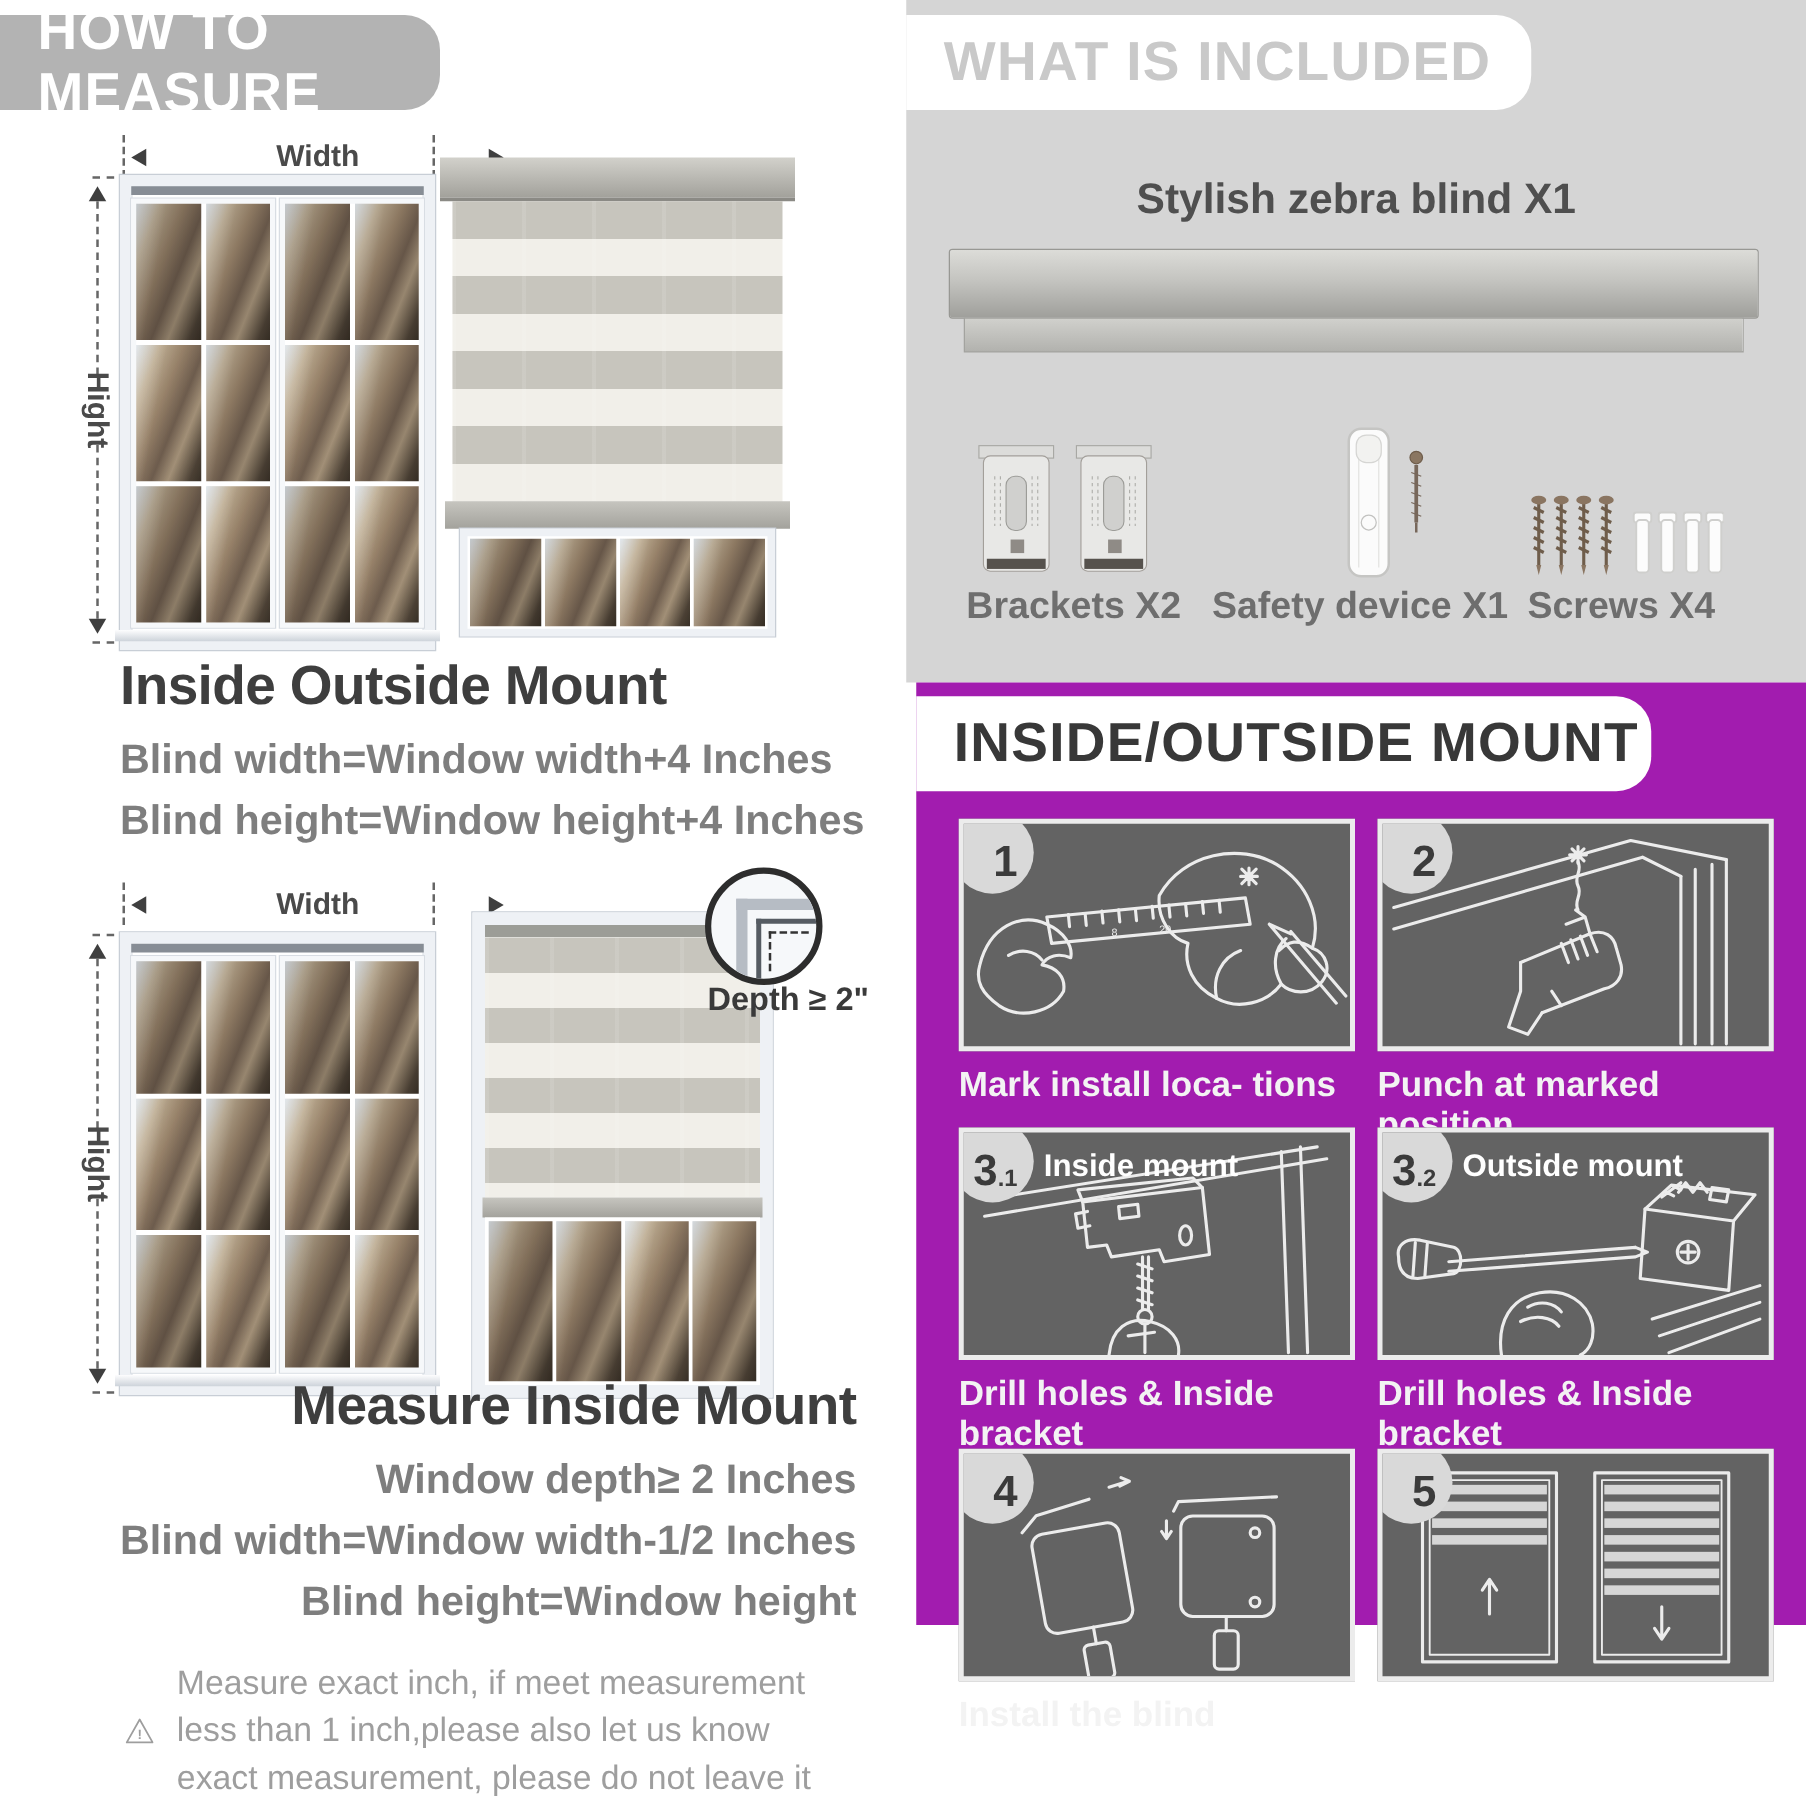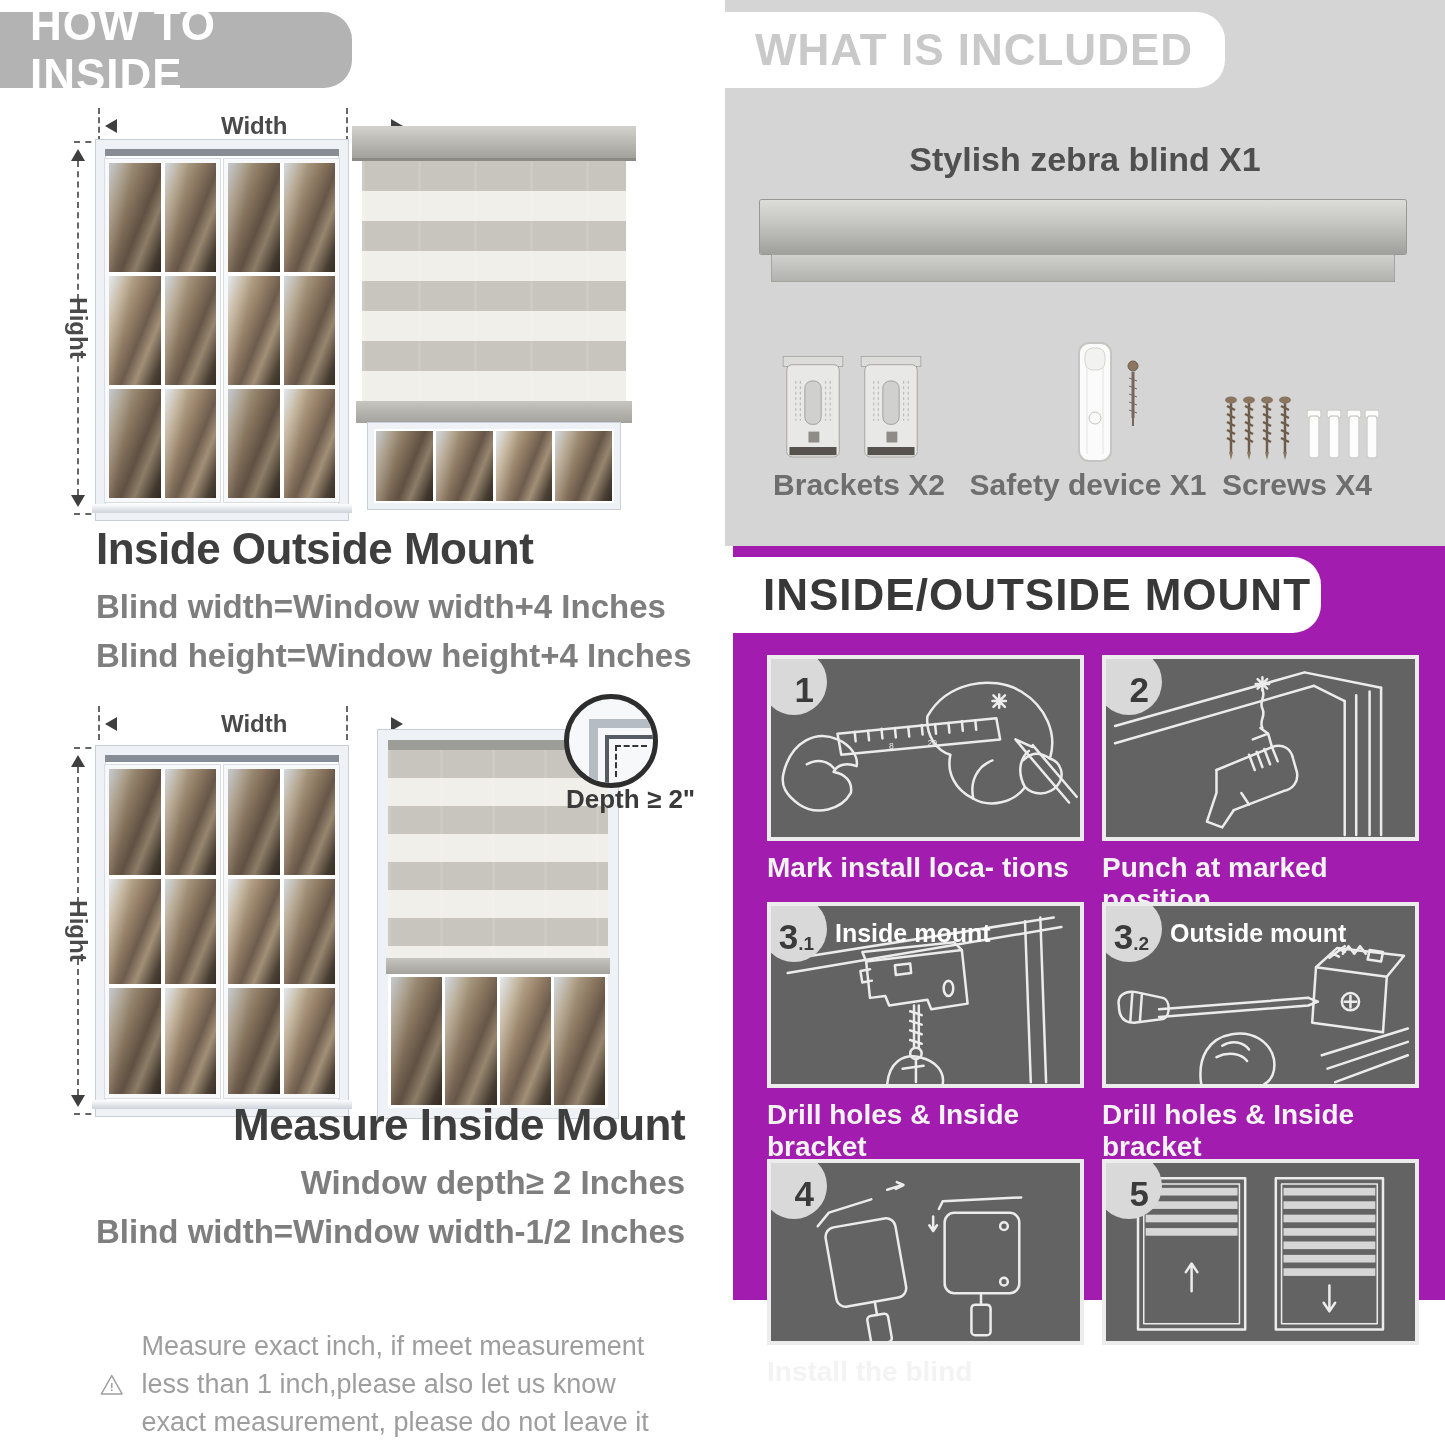--- a/index.html
+++ b/index.html
@@ -111,21 +111,21 @@
   svg text{font-family:"Liberation Sans","DejaVu Sans",sans-serif;}
 </style>
 </head>
 <body>
 
 <div class="canvas">
 
   <div class="left-col">
 
     <div class="banner banner-left">
-      <span>HOW TO INSIDE</span>
+      <span>HOW TO MEASURE</span>
     </div>
 
     <div style="position:absolute;left:0;top:112px;width:725px;height:412px;">
       <div class="h-arrow" style="left:98px;top:4px;width:250px;">
         <span class="h-guide" style="left:0;"></span>
         <span class="h-guide" style="right:0;"></span>
         <i class="tri-l"></i>
         <span class="dash"></span>
         <span class="lbl">Width</span>
         <span class="dash"></span>
@@ -238,20 +238,21 @@
         <div class="c-frame2"></div>
         <div class="c-dash"></div>
       </div>
       <div class="depth-label" style="left:566px;top:84px;">Depth ≥ 2"</div>
     </div>
 
     <div class="measure-block" style="top:1100px;text-align:right;">
       <h2>Measure Inside Mount</h2>
       <p>Window depth≥ 2 Inches</p>
       <p>Blind width=Window width-1/2 Inches</p>
+      <p>Blind height=Window height</p>
     </div>
 
     <div class="warning">
       <svg width="66" height="86" viewBox="0 0 100 96">
         <path d="M50,8 L94,86 L6,86 Z" fill="none" stroke="#9e9e9e" stroke-width="6" stroke-linejoin="round"></path>
         <text x="50" y="74" font-size="46" font-weight="bold" fill="#9e9e9e" text-anchor="middle">!</text>
       </svg>
       <p>Measure exact inch, if meet measurement less than 1 inch,please also let us know exact measurement, please do not leave it</p>
     </div>
   </div>

